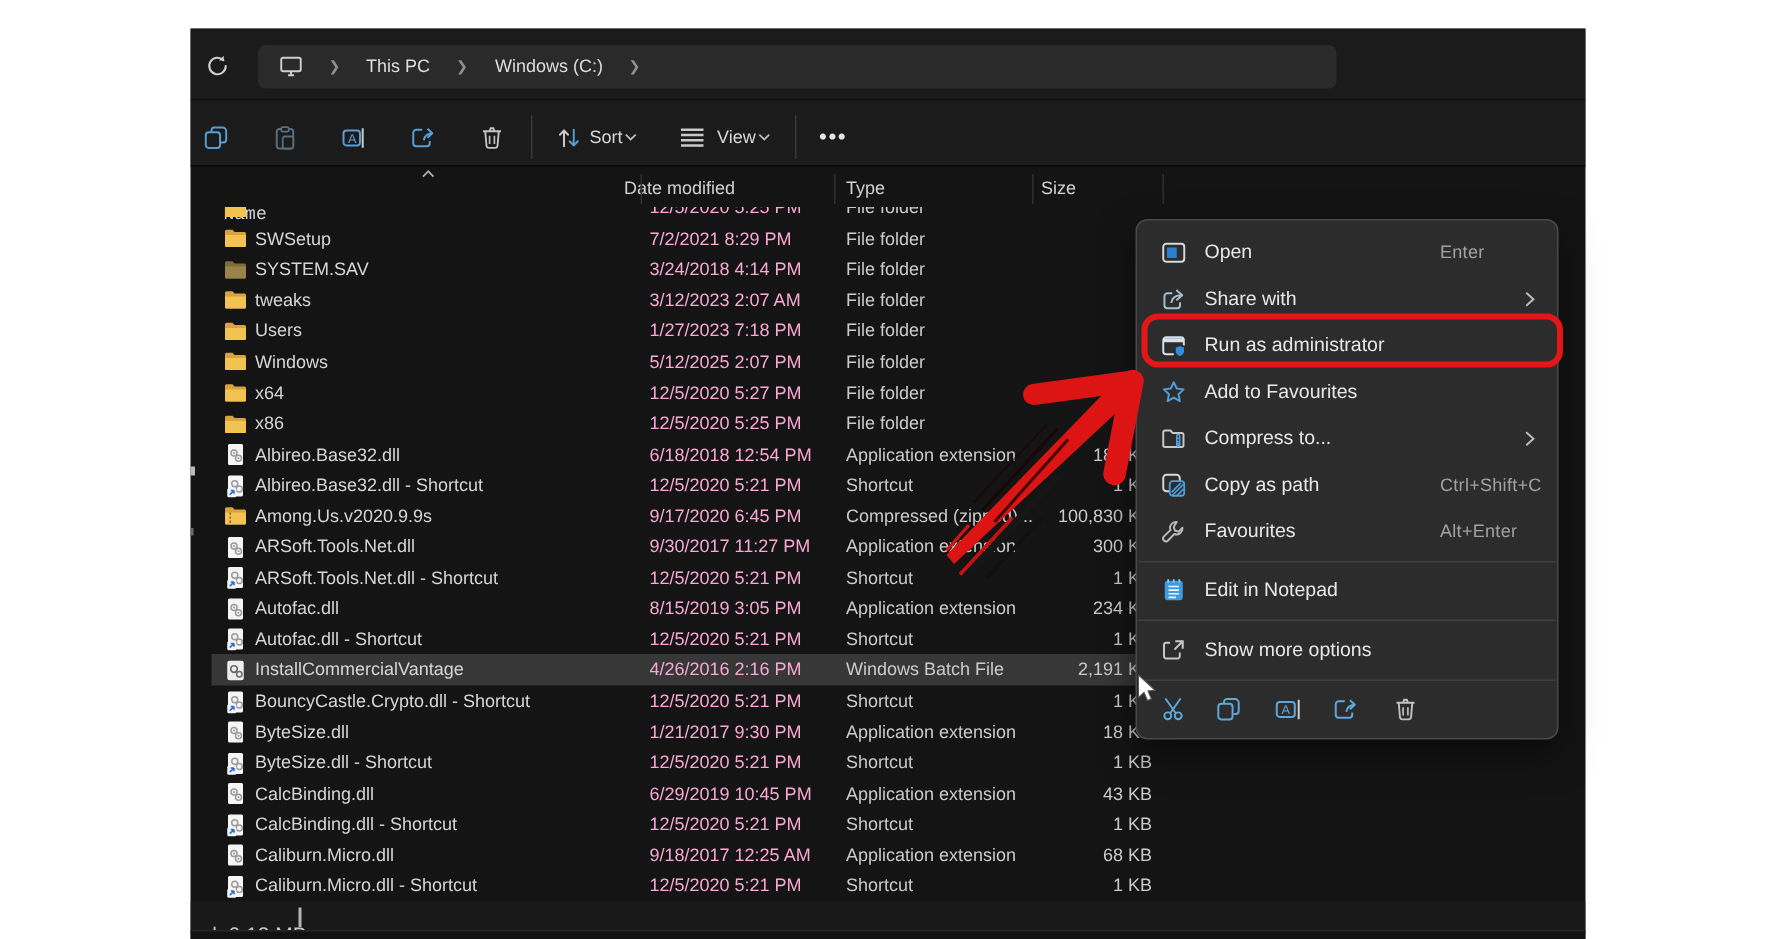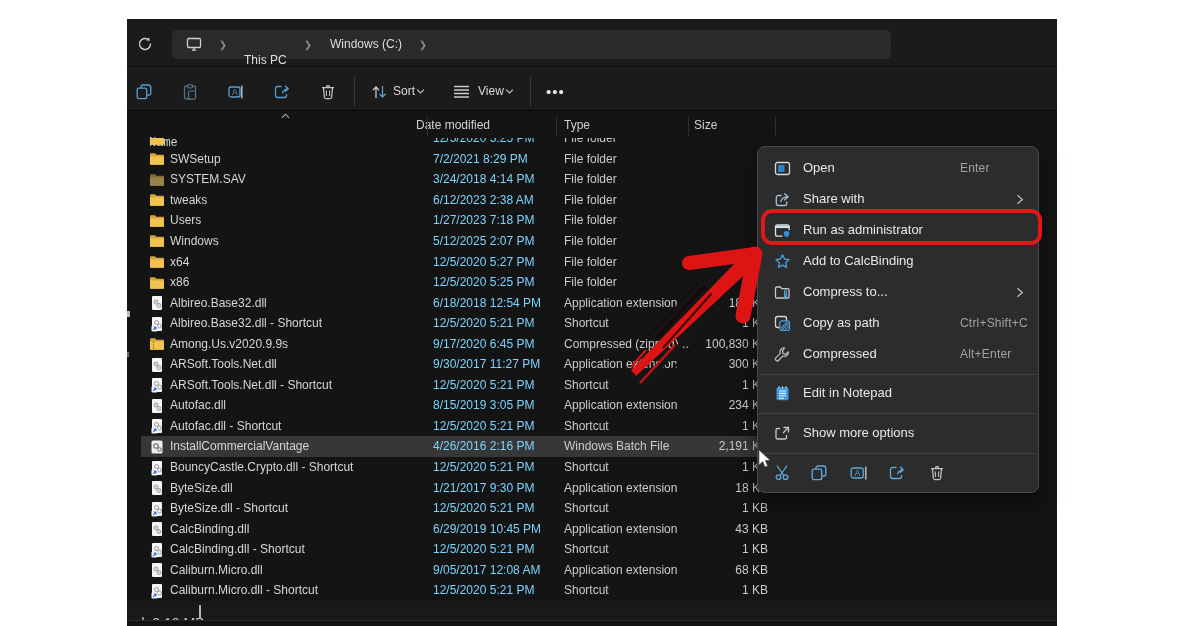--- a/index.html
+++ b/index.html
@@ -24,21 +24,21 @@
   .hsep { position:absolute; top:97px; width:1px; height:20px; background:#2f2f2f; }
 
   
   #list { position:absolute; left:0; top:118.5px; width:930px; height:463px; overflow:hidden; }
   .row { position:absolute; left:0; width:930px; height:20.55px; }
   .row.sel { background:#373737; left:14px; width:628px; }
   .ric { position:absolute; left:22px; top:2.5px; width:16px; height:16px; }
   .row.sel .ric { left:8px; }
   .nm { position:absolute; left:43px; top:0; height:20.55px; line-height:20.55px; color:#d6d6d6; font-size:12px; white-space:nowrap; }
   .row.sel .nm { left:29px; }
-  .dt { position:absolute; left:306px; top:0; height:20.55px; line-height:20.55px; color:#7dd3fc; font-size:12px; white-space:nowrap; }
+  .dt { position:absolute; left:306px; top:0; height:20.55px; line-height:20.55px; color:#f9a8d4; font-size:12px; white-space:nowrap; }
   .row.sel .dt { left:292px; }
   .ty { position:absolute; left:437px; top:0; height:20.55px; line-height:20.55px; color:#cbcbcb; font-size:12px; white-space:nowrap; max-width:125px; overflow:hidden; text-overflow:ellipsis; }
   .row.sel .ty { left:423px; }
   .sz { position:absolute; left:440px; top:0; width:201px; height:20.55px; line-height:20.55px; color:#cbcbcb; font-size:12px; text-align:right; white-space:nowrap; }
   .row.sel .sz { left:426px; }
 
   
   #status { position:absolute; left:0; top:582px; width:930px; height:21px; background:#191919; }
   #strip { position:absolute; left:0; top:601px; width:930px; height:6px; background:#121212; border-top:1px solid #262626; }
 
@@ -63,21 +63,21 @@
         <path d="M13.5 8a5.5 5.5 0 1 1-1.6-3.9" fill="none" stroke="#cfcfcf" stroke-width="1.4" stroke-linecap="round"></path>
         <path d="M12.2 1.2 L12.2 4.4 L9 4.4 Z" fill="#cfcfcf"></path>
       </svg>
       <div id="addrBox">
 
         <svg class="abs" style="left:14px; top:7px;" width="16" height="15" viewBox="0 0 16 15">
           <rect x="1.5" y="1.5" width="13" height="9" rx="1.2" fill="none" stroke="#cfcfcf" stroke-width="1.3"></rect>
           <path d="M6 13.2 h4 M8 10.8 v2.2" stroke="#cfcfcf" stroke-width="1.3" fill="none"></path>
         </svg>
         <div class="chev" style="left:47px;">❯</div>
-        <div class="crumbTxt" style="left:72px;margin-top:16px;">This PC</div>
+        <div class="crumbTxt" style="left:72px;">This PC</div>
         <div class="chev" style="left:132px;">❯</div>
         <div class="crumbTxt" style="left:158px;">Windows (C:)</div>
         <div class="chev" style="left:247px;">❯</div>
       </div>
     </div>
     <div id="toolbar"></div>
 
     <svg class="abs" style="left:9px; top:64.5px;" width="16" height="16" viewBox="0 0 16 16">
       <rect x="1.2" y="4.2" width="9.5" height="10.5" rx="2" fill="none" stroke="#569fd6" stroke-width="1.3"></rect>
       <path d="M5 4 V3 a2 2 0 0 1 2-2 h5.3 a2.5 2.5 0 0 1 2.5 2.5 V9 a2 2 0 0 1-2 2 h-1.5" fill="none" stroke="#569fd6" stroke-width="1.3"></path>
@@ -157,21 +157,21 @@
           <span class="nm">SYSTEM.SAV</span>
           <span class="dt">3/24/2018 4:14 PM</span>
           <span class="ty">File folder</span>
         </div>
       <div class="row" style="top:52.35px">
           <svg class="ric" width="16" height="16" viewBox="0 0 16 16">
             <path d="M1 3.2 a1 1 0 0 1 1-1 h4 l1.4 1.5 h6.6 a1 1 0 0 1 1 1 v8 a1 1 0 0 1-1 1 h-12 a1 1 0 0 1-1-1 z" fill="#d8a33a"></path>
             <path d="M1 5.6 h14 v7.1 a1 1 0 0 1-1 1 h-12 a1 1 0 0 1-1-1 z" fill="#f2c350"></path>
           </svg>
           <span class="nm">tweaks</span>
-          <span class="dt">6/12/2023 2:38 AM</span>
+          <span class="dt">3/12/2023 2:07 AM</span>
           <span class="ty">File folder</span>
         </div>
       <div class="row" style="top:72.90px">
           <svg class="ric" width="16" height="16" viewBox="0 0 16 16">
             <path d="M1 3.2 a1 1 0 0 1 1-1 h4 l1.4 1.5 h6.6 a1 1 0 0 1 1 1 v8 a1 1 0 0 1-1 1 h-12 a1 1 0 0 1-1-1 z" fill="#d8a33a"></path>
             <path d="M1 5.6 h14 v7.1 a1 1 0 0 1-1 1 h-12 a1 1 0 0 1-1-1 z" fill="#f2c350"></path>
           </svg>
           <span class="nm">Users</span>
           <span class="dt">1/27/2023 7:18 PM</span>
           <span class="ty">File folder</span>
@@ -370,21 +370,21 @@
         </div>
       <div class="row" style="top:422.25px">
           <svg class="ric" width="16" height="16" viewBox="0 0 16 16">
             <rect x="3" y="1" width="10" height="14" rx="1" fill="#f5f5f5"></rect>
             <circle cx="7" cy="7" r="2" fill="none" stroke="#9a9a9a" stroke-width="1"></circle>
             <circle cx="10" cy="10.5" r="2" fill="none" stroke="#9a9a9a" stroke-width="1"></circle>
             <circle cx="7" cy="7" r="0.7" fill="#9a9a9a"></circle>
             <circle cx="10" cy="10.5" r="0.7" fill="#9a9a9a"></circle>
           </svg>
           <span class="nm">Caliburn.Micro.dll</span>
-          <span class="dt">9/05/2017 12:08 AM</span>
+          <span class="dt">9/18/2017 12:25 AM</span>
           <span class="ty">Application extension</span>
           <span class="sz">68 KB</span>
         </div>
       <div class="row" style="top:442.80px">
           <svg class="ric" width="16" height="16" viewBox="0 0 16 16">
             <rect x="3" y="1" width="10" height="14" rx="1" fill="#f5f5f5"></rect>
             <circle cx="7.5" cy="6.5" r="2" fill="none" stroke="#9a9a9a" stroke-width="1"></circle>
             <circle cx="10.5" cy="10" r="2" fill="none" stroke="#9a9a9a" stroke-width="1"></circle>
             <rect x="2.5" y="9.5" width="6" height="6" rx="1" fill="#f5f5f5"></rect>
             <path d="M4.2 13.8 L7 11 M7 11 h-2.2 M7 11 v2.2" stroke="#2a6fd4" stroke-width="1.1" fill="none"></path>
@@ -430,21 +430,21 @@
           <path d="M15.2 8.5 V4.8 a2 2 0 0 0-2-2 h-9.7 a2 2 0 0 0-2 2 v7.4 a2 2 0 0 0 2 2 H8.5" fill="none" stroke="#d5e2ec" stroke-width="1.3"></path>
           <path d="M1.6 3.5 h13.5 v2.6 h-13.5 z" fill="#d5e2ec"></path>
           <path d="M12.6 8 c1.1 0.8 2.2 1.1 3.3 1.1 v2.9 c0 2.1-1.6 3.4-3.3 4 -1.7-0.6-3.3-1.9-3.3-4 V9.1 c1.1 0 2.2-0.3 3.3-1.1 z" fill="#2f8fdd" stroke="#2c2c2c" stroke-width="1.1"></path>
         </svg>
         <span class="mlb">Run as administrator</span>
       </div>
     <div class="mi" style="top:98.5px">
         <svg class="mic" width="17" height="17" viewBox="0 0 17 17">
           <path d="M8.5 1.8 l2 4.2 4.6 0.6 -3.4 3.2 0.9 4.6 -4.1-2.3 -4.1 2.3 0.9-4.6 -3.4-3.2 4.6-0.6 z" fill="none" stroke="#4e9ed8" stroke-width="1.3" stroke-linejoin="round"></path>
         </svg>
-        <span class="mlb">Add to CalcBinding</span>
+        <span class="mlb">Add to Favourites</span>
       </div>
     <div class="mi" style="top:129.5px">
         <svg class="mic" width="17" height="17" viewBox="0 0 17 17">
           <path d="M1.5 4.2 a1.2 1.2 0 0 1 1.2-1.2 h3.6 l1.5 1.6 h6 a1.2 1.2 0 0 1 1.2 1.2 v7 a1.2 1.2 0 0 1-1.2 1.2 h-11.1 a1.2 1.2 0 0 1-1.2-1.2 z" fill="none" stroke="#c8c8c8" stroke-width="1.3"></path>
           <rect x="10" y="5.2" width="3" height="8.8" rx="1.5" fill="#4e9ed8"></rect>
           <path d="M11.5 6.4 v5" stroke="#2c2c2c" stroke-width="0.9" stroke-dasharray="1.3 1"></path>
         </svg>
         <span class="mlb">Compress to...</span>
         <svg style="position:absolute; left:258px; top:10px;" width="8" height="11" viewBox="0 0 8 11">
           <path d="M1.5 1.2 L6.3 5.5 L1.5 9.8" stroke="#bdbdbd" stroke-width="1.3" fill="none"></path>
@@ -456,21 +456,21 @@
           <rect x="5.8" y="5.8" width="9.7" height="9.7" rx="2" fill="#2c2c2c" stroke="#4e9ed8" stroke-width="1.2"></rect>
           <path d="M7 13.2 l6.2-6.2 M7.8 15 l7.3-7.3 M10.8 15.2 l4.5-4.5" stroke="#4e9ed8" stroke-width="1.1"></path>
         </svg>
         <span class="mlb">Copy as path</span>
         <span class="msc">Ctrl+Shift+C</span>
       </div>
     <div class="mi" style="top:191.5px">
         <svg class="mic" width="17" height="17" viewBox="0 0 17 17">
           <path d="M10.5 2 a4 4 0 0 0-4.2 5.4 L2 11.6 a1.9 1.9 0 0 0 2.7 2.7 l4.2-4.3 a4 4 0 0 0 5.4-4.2 l-2.6 2.6 -2.5-0.7 -0.7-2.5 z" fill="none" stroke="#b9b9b9" stroke-width="1.3" stroke-linejoin="round"></path>
         </svg>
-        <span class="mlb">Compressed</span>
+        <span class="mlb">Favourites</span>
         <span class="msc">Alt+Enter</span>
       </div>
     <div class="mi" style="top:231px">
         <svg class="mic" width="17" height="17" viewBox="0 0 17 17">
           <rect x="2.5" y="2.2" width="12" height="13" rx="2" fill="#3f9be0"></rect>
           <path d="M5 6 h7 M5 8.4 h7 M5 10.8 h7 M5 13.2 h5" stroke="#eaf5fd" stroke-width="1.1"></path>
           <path d="M4.8 1.2 v2.2 M8.5 1.2 v2.2 M12.2 1.2 v2.2" stroke="#9fd0f2" stroke-width="1.1"></path>
         </svg>
         <span class="mlb">Edit in Notepad</span>
       </div>

